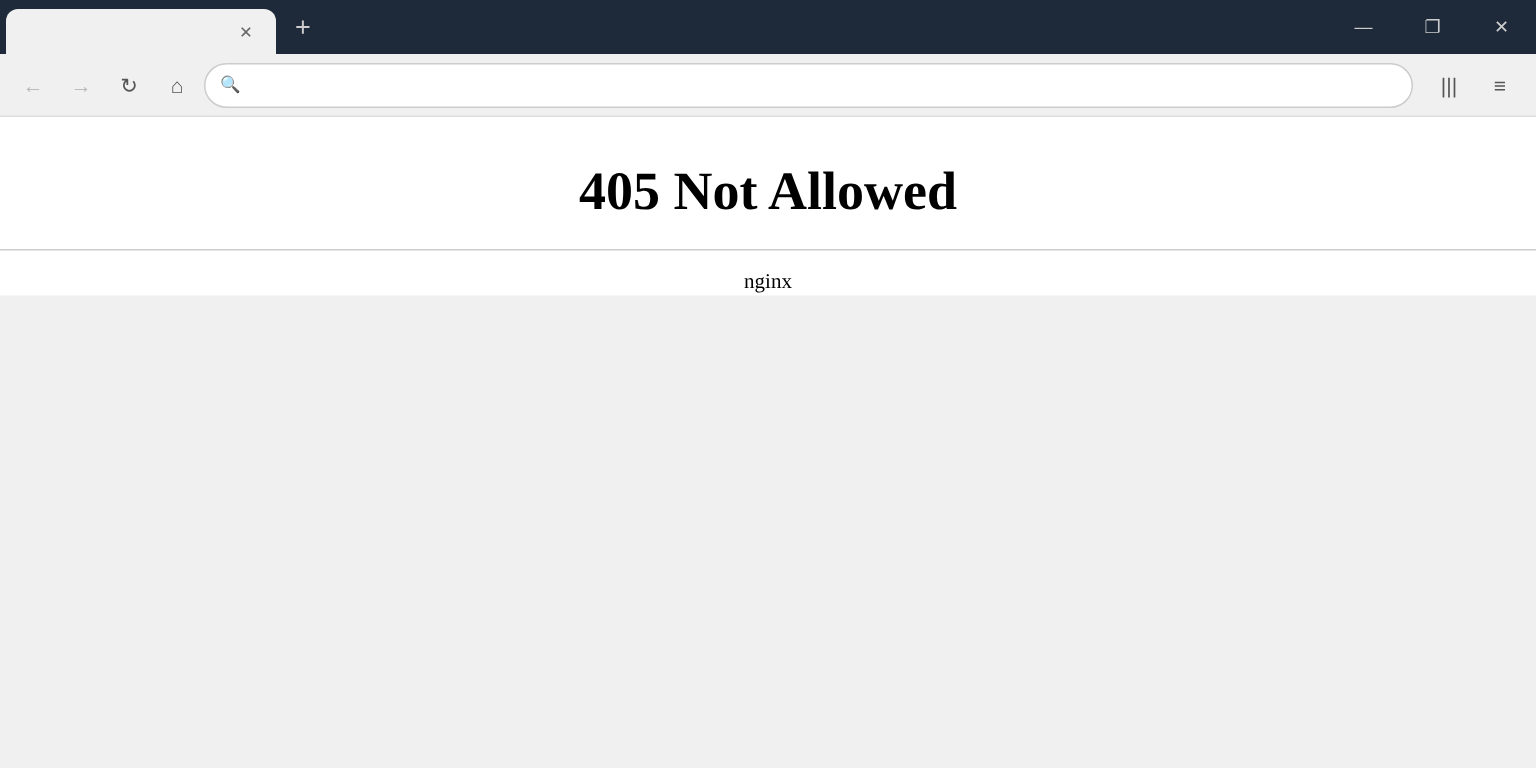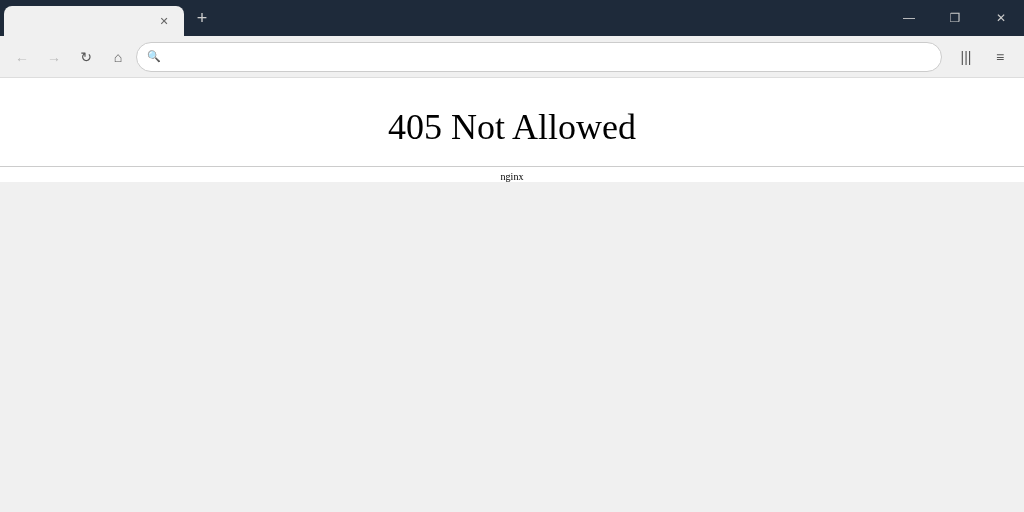--- a/index.html
+++ b/index.html
@@ -173,37 +173,37 @@
       background: white;
       display: flex;
       flex-direction: column;
       align-items: center;
       overflow: hidden;
     }
 
     .error-heading {
       font-family: Georgia, 'Times New Roman', serif;
       font-size: 36px;
-      font-weight: normal;
+      font-weight: bold;
       color: #000;
       margin-top: 28px;
       margin-bottom: 18px;
     }
 
     .divider {
       width: 100%;
       height: 1px;
       background: #ccc;
     }
 
     .server-label {
       font-family: Georgia, 'Times New Roman', serif;
-      font-size: 10px;
+      font-size: 14px;
       color: #000;
-      margin-top: 4px;
+      margin-top: 14px;
     }
 
     .page-bg {
       flex: 1;
       width: 100%;
       background: #f0f0f0;
     }
   </style>
 </head>
 <body>

